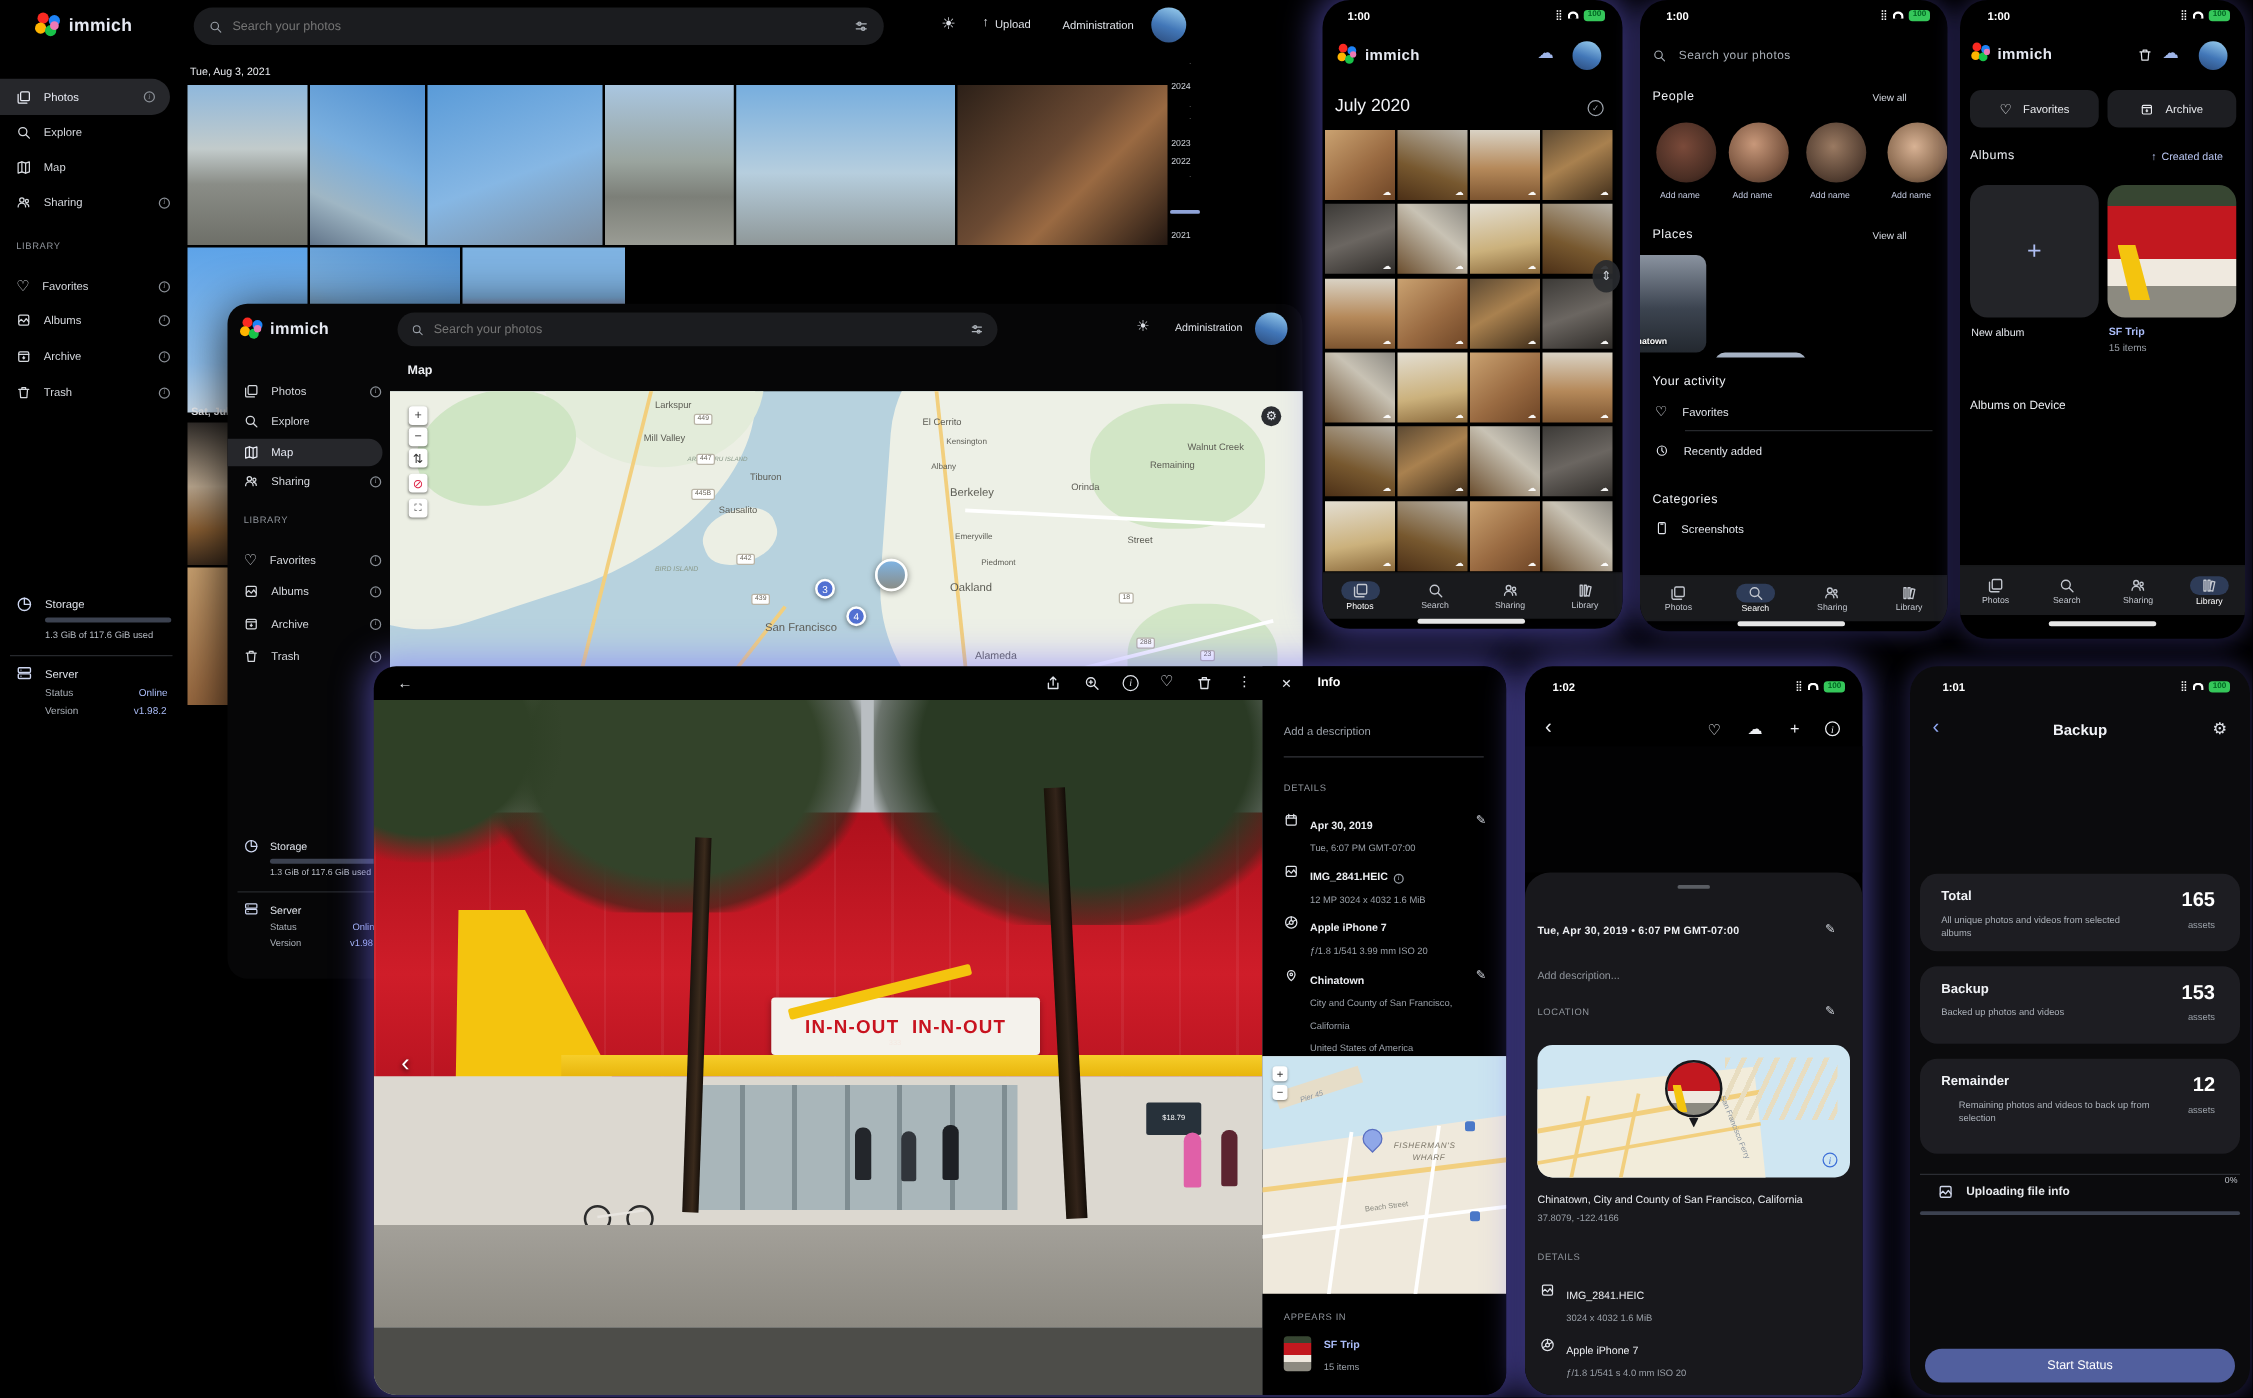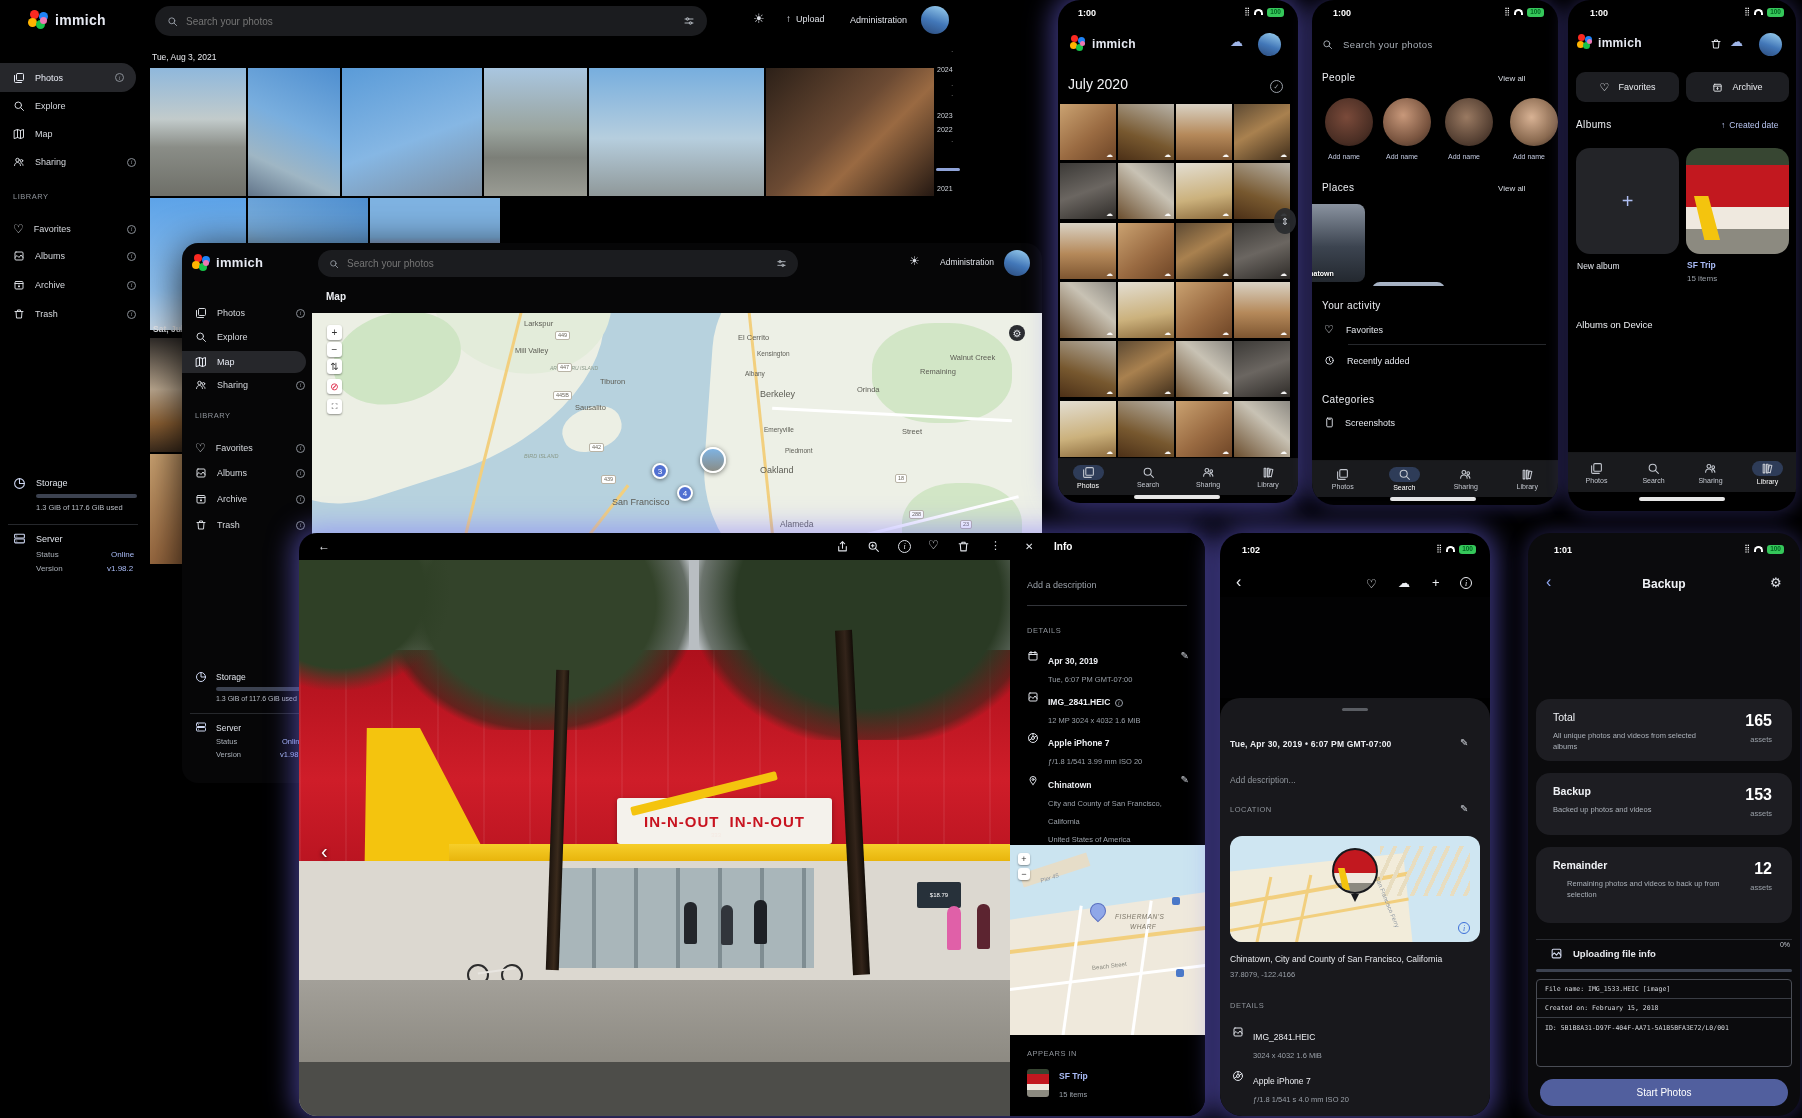--- a/index.html
+++ b/index.html
@@ -1011,21 +1011,21 @@
     <span class="sig">⣿</span>
     <span class="wifi"></span>
     <span class="batt">100</span>
   </div>
   <span class="a" style="left:18px;top:40px;font-size:16px;color:#8fa7f0">‹</span>
   <span class="a" style="left:0;top:44px;width:272px;text-align:center;font-size:12px;font-weight:bold;color:#f0f2f6">Backup</span>
   <span class="a" style="left:242px;top:42px;font-size:13px;color:#dfe2e8">⚙</span>
 
 
   <div class="card5 a" style="left:8px;top:166px;width:256px;height:62px">
-    <span class="a" style="left:17px;top:12px;font-size:10.5px;font-weight:normal;color:#f0f2f6">Total</span>
+    <span class="a" style="left:17px;top:12px;font-size:10.5px;font-weight:bold;color:#f0f2f6">Total</span>
     <span class="a" style="left:17px;top:31px;width:160px;font-size:7.5px;line-height:1.5;color:#aab0b8">All unique photos and videos from selected albums</span>
     <span class="a statval" style="right:20px;top:13px">165</span>
     <span class="a statunit" style="right:20px;top:36px">assets</span>
   </div>
   <div class="card5 a" style="left:8px;top:240px;width:256px;height:62px">
     <span class="a" style="left:17px;top:12px;font-size:10.5px;font-weight:bold;color:#f0f2f6">Backup</span>
     <span class="a" style="left:17px;top:31px;width:160px;font-size:7.5px;line-height:1.5;color:#aab0b8">Backed up photos and videos</span>
     <span class="a statval" style="right:20px;top:13px">153</span>
     <span class="a statunit" style="right:20px;top:36px">assets</span>
   </div>
@@ -1041,21 +1041,16 @@
     <span style="width:13px;height:13px;color:#cfd6ea">
         <svg class="sv" viewBox="0 0 24 24">
           <rect x="4" y="4" width="16" height="16" rx="2"></rect>
           <path d="M4 15l4-4 4 4 4-5 4 5"></path>
         </svg>
       </span>
     <span>Uploading file info</span>
   </div>
   <span class="a" style="right:10px;top:408px;font-size:7px;color:#c3c7cf">0%</span>
   <div class="a thinbar" style="left:8px;top:436px;width:256px"></div>
-  <div class="a" style="left:8px;top:446px;width:256px;height:88px;border:1px solid #4a4d55;border-radius:4px;font-family:'DejaVu Sans Mono',monospace;font-size:6.5px;color:#d6d9de">
-    <div style="padding:5px 8px;border-bottom:1px solid #3a3d44">File name: IMG_1533.HEIC [image]</div>
-    <div style="padding:5px 8px;border-bottom:1px solid #3a3d44">Created on: February 15, 2018</div>
-    <div style="padding:5px 8px;line-height:1.6;word-break:break-all">ID: 5B1B8A31-D97F-404F-AA71-5A1B5BFA3E72/L0/001</div>
-  </div>
   <div class="a" style="left:12px;top:546px;width:248px;height:27px;border-radius:14px;background:#515f9e;display:flex;align-items:center;justify-content:center;font-size:10px;color:#fff">
-      <span>Start Photos</span>
+      <span>Start Status</span>
     </div>
 </div>
 
 </body></html>

